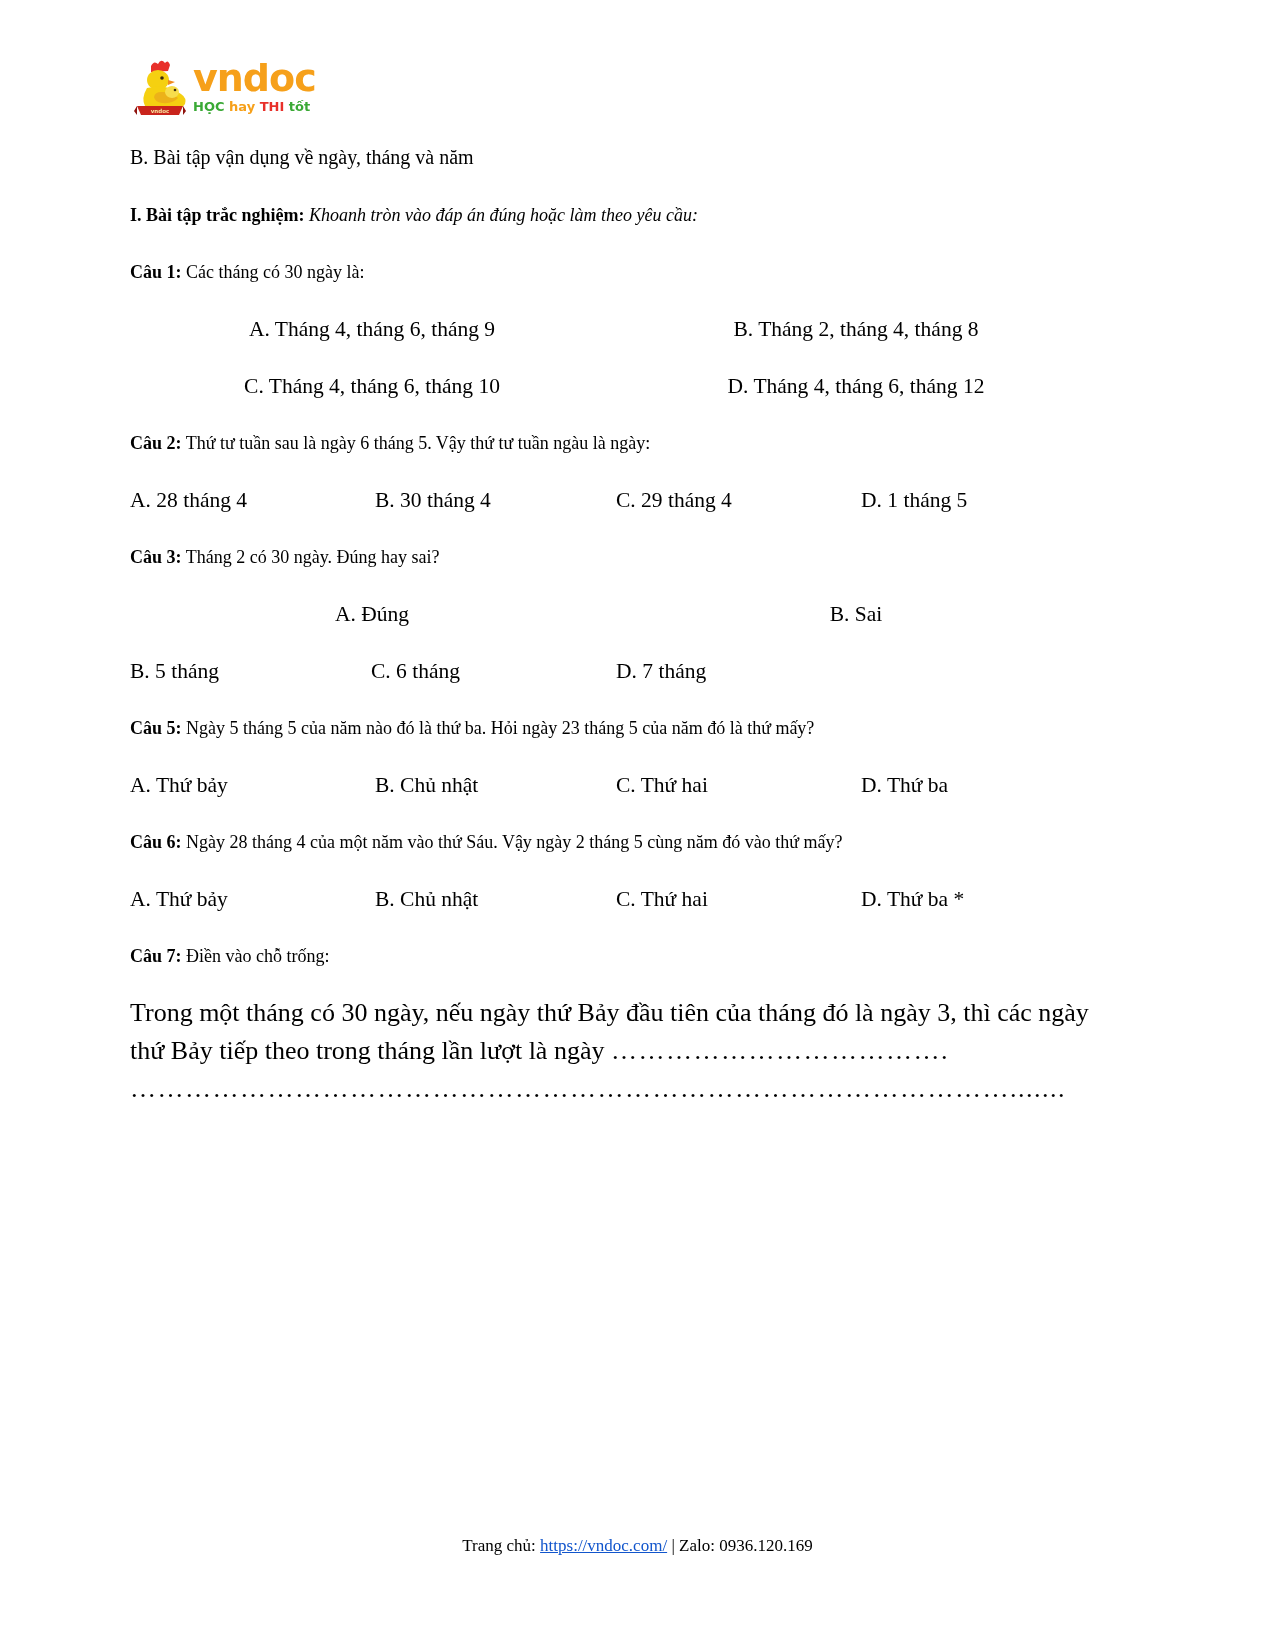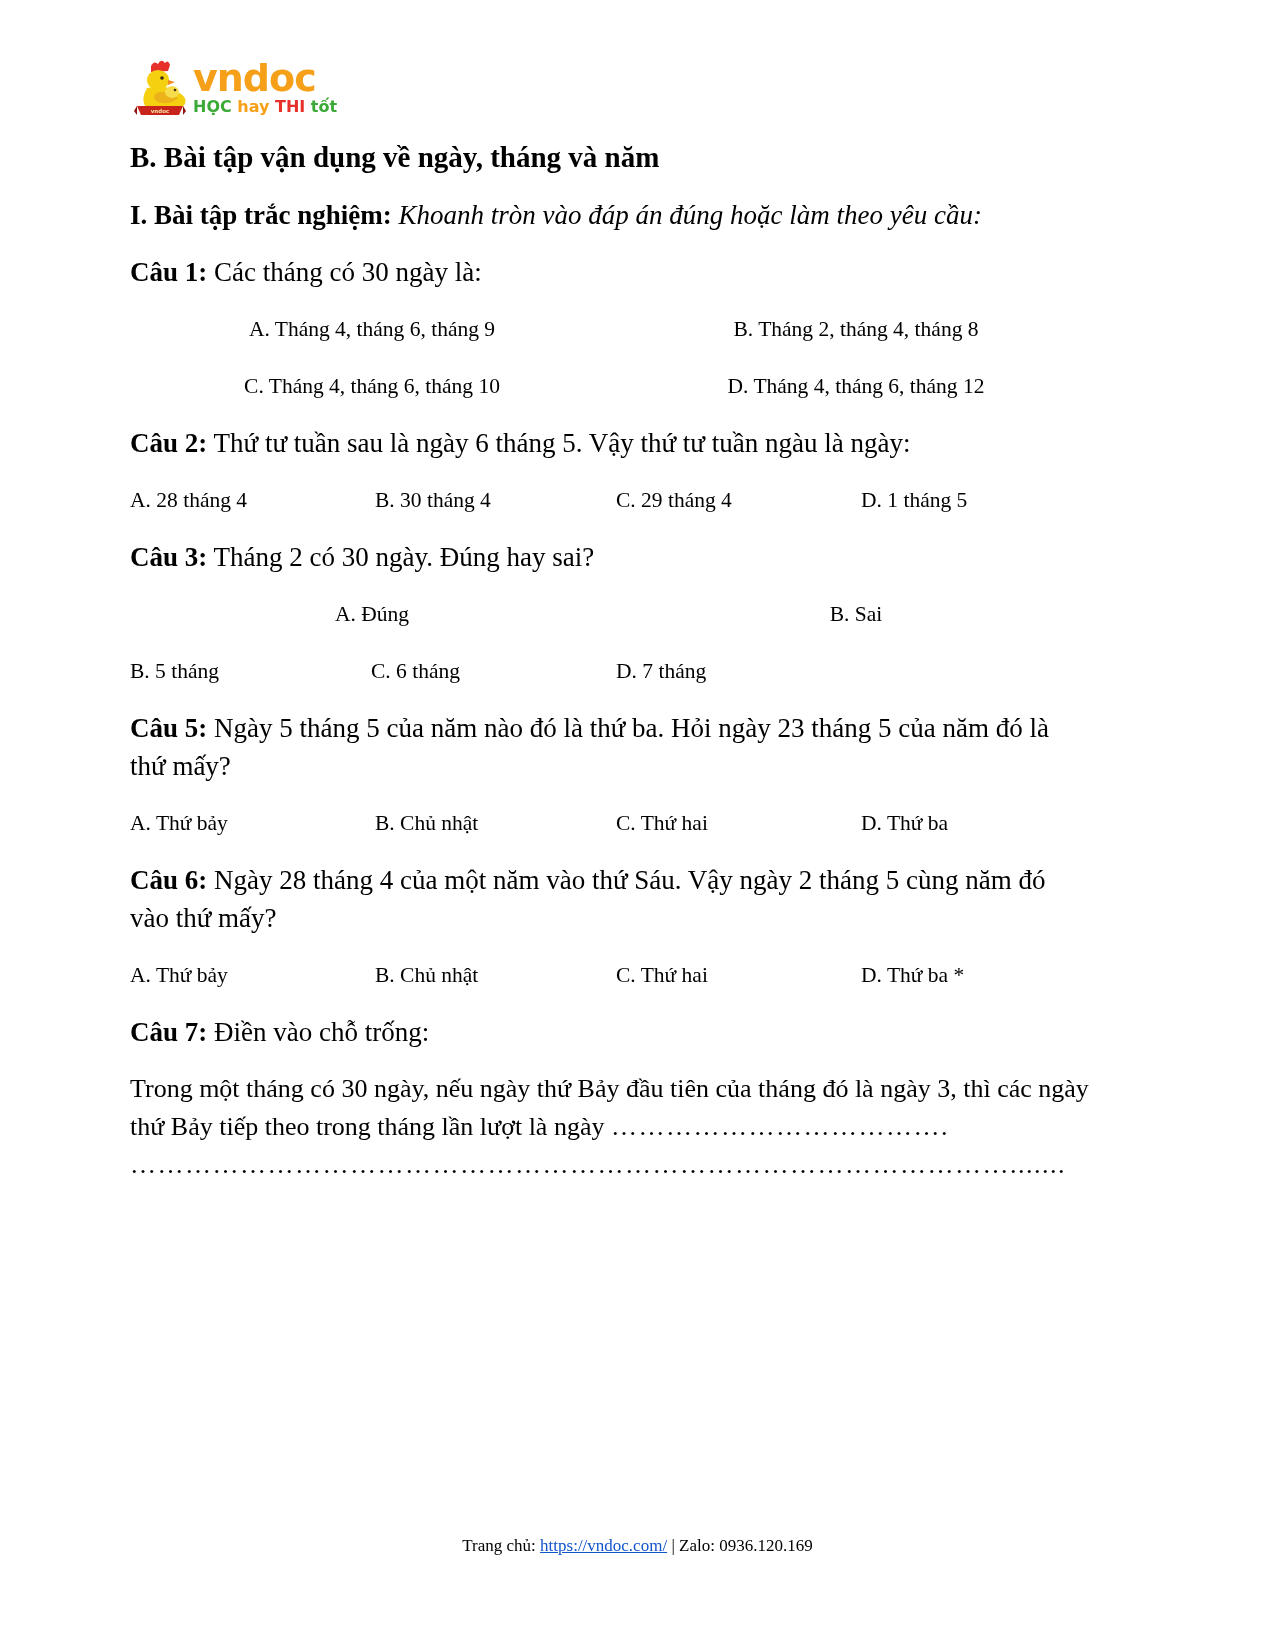--- a/index.html
+++ b/index.html
@@ -48,49 +48,49 @@
   .logo-word {
     font-family: "DejaVu Sans", sans-serif;
     font-size: 38px;
     font-weight: 700;
     color: #f6a01a;
     letter-spacing: -1px;
     line-height: 36px;
   }
   .logo-tagline {
     font-family: "DejaVu Sans", sans-serif;
-    font-size: 16px;
+    font-size: 13px;
     font-weight: 700;
     line-height: 18px;
     margin-top: 2px;
     white-space: nowrap;
   }
   .tag-hoc { color: #3aa935; }
   .tag-hay { color: #f6a01a; }
   .tag-thi { color: #e8302a; }
   .tag-tot { color: #3aa935; }
 
   
   .doc {
     position: absolute;
     left: 130px;
     top: 140px;
     width: 960px;
   }
   .para {
-    font-size: 27px;
+    font-size: 18px;
     line-height: 38px;
     margin: 0 0 19px 0;
     text-align: left;
   }
   .bold { font-weight: bold; }
   .italic { font-style: italic; }
   .heading {
-    font-size: 29px;
-    font-weight: bold;
+    font-size: 20px;
+    font-weight: normal;
     line-height: 34px;
     margin: 0 0 22px 0;
   }
 
   
   .opts {
     display: flex;
     font-size: 21.5px;
     line-height: 38px;
     margin: 0 0 19px 0;

